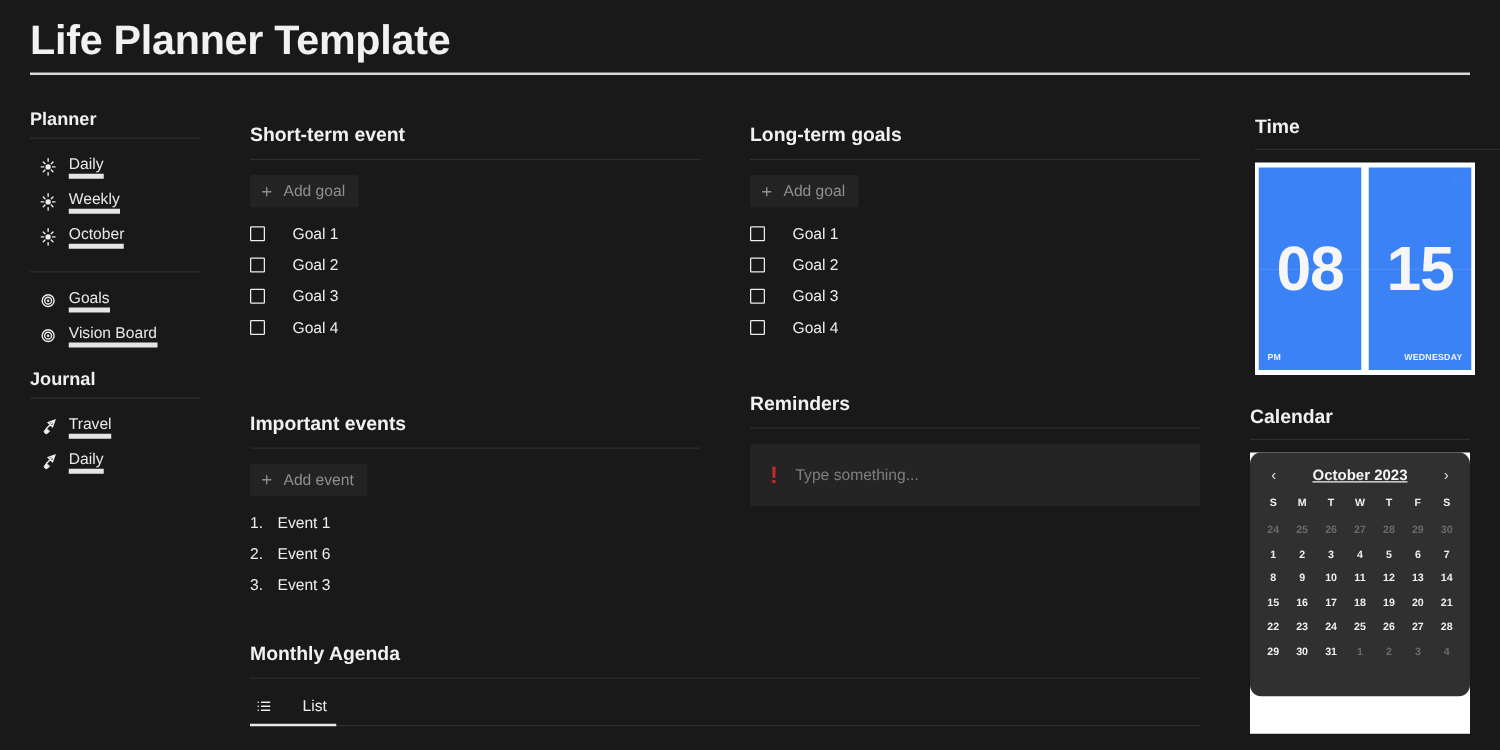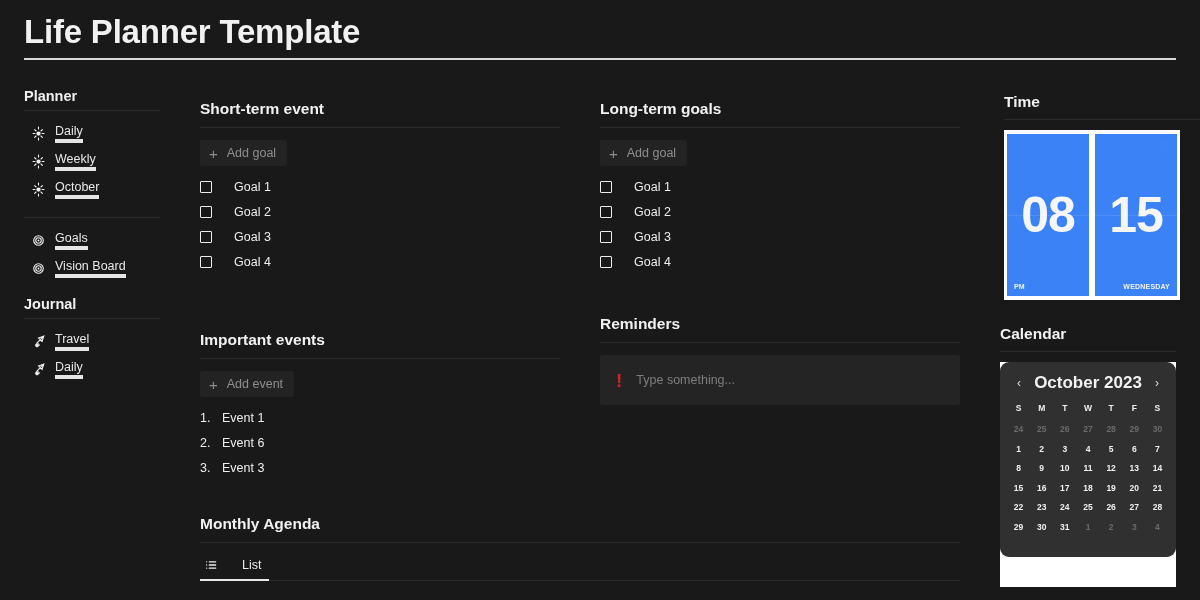--- a/index.html
+++ b/index.html
@@ -254,23 +254,24 @@
     height: 195px;
     padding: 9px 7px 5px;
   }
   #cal-header {
     display: flex;
     align-items: center;
     justify-content: space-between;
     padding: 2px 6px 10px;
   }
   #cal-month {
-    font-size: 17px;
+    font-size: 12px;
     font-weight: bold;
     color: #f2f2f2;
+    text-decoration: underline;
   }
   .cal-nav {
     font-size: 12px;
     color: #dcdcdc;
     cursor: pointer;
     width: 12px;
     text-align: center;
     line-height: 1;
   }
   #cal-dow, .cal-week {

